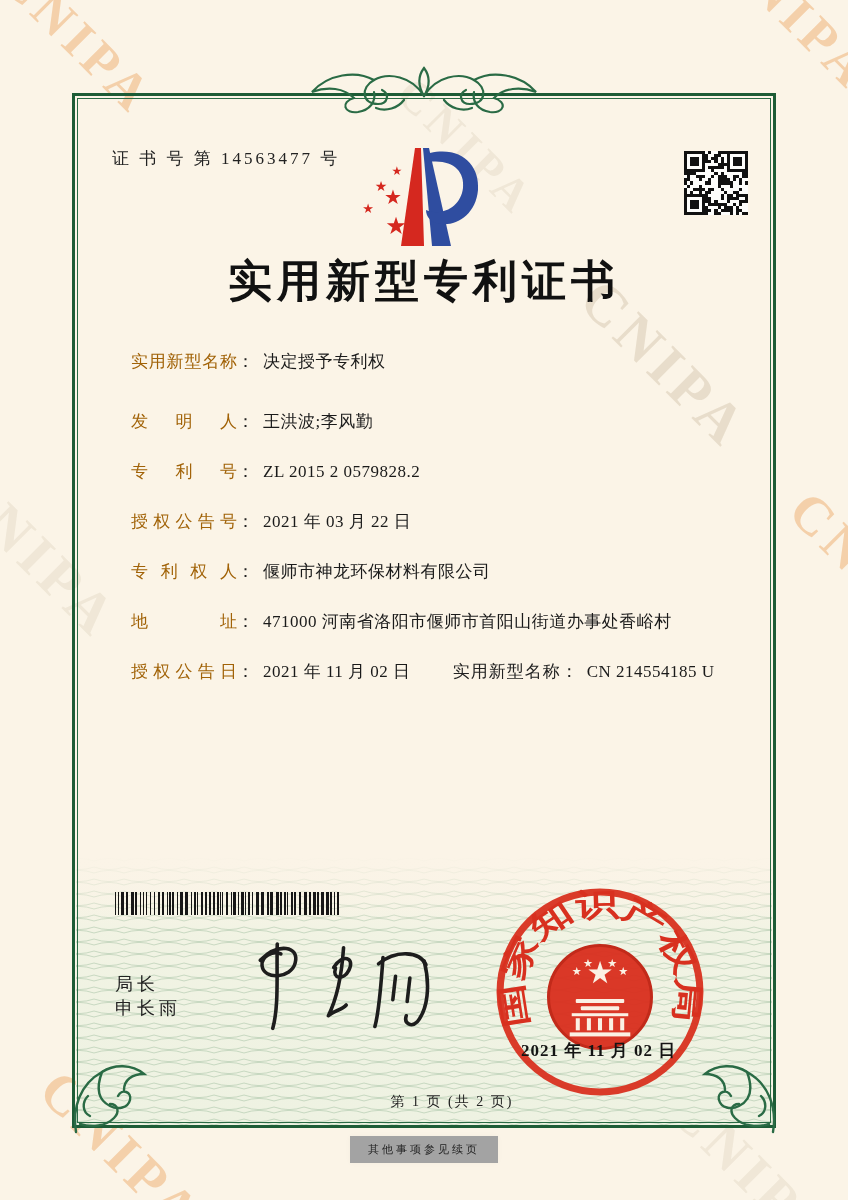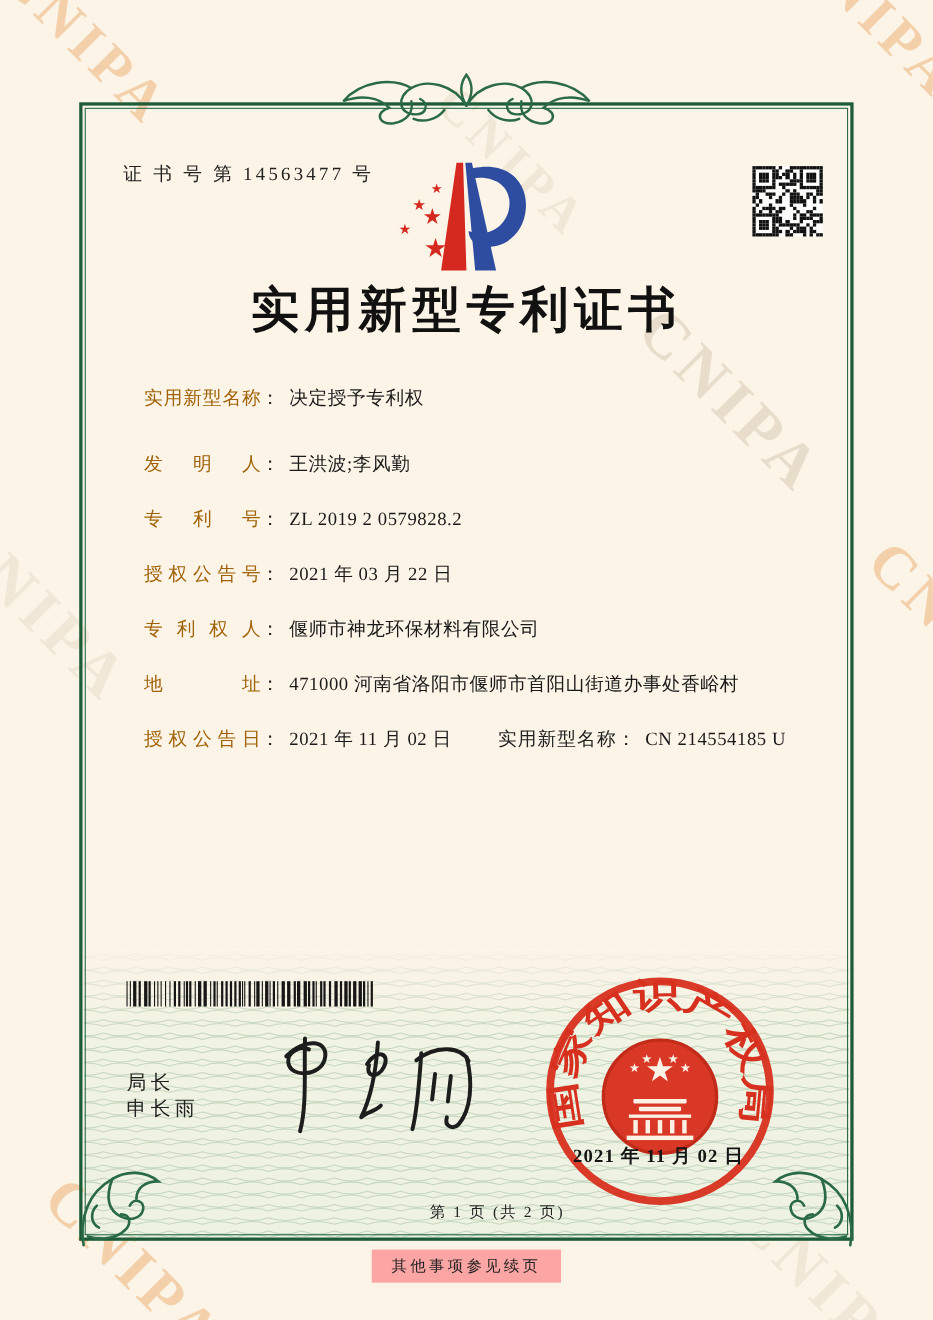--- a/index.html
+++ b/index.html
@@ -110,22 +110,22 @@
 
   .page-num{
     position:absolute;left:72px;width:760px;top:1093px;text-align:center;
     font-size:14px;letter-spacing:2px;color:#222;z-index:3;
   }
 
   .cont-note{
     position:absolute;left:0;right:0;top:1136px;text-align:center;z-index:3;
   }
   .cont-note span{
-    display:inline-block;background:#fca5a5;padding:6px 18px;
-    font-size:14px;letter-spacing:3px;color:#222;
+    display:inline-block;background:#a3a3a3;padding:6px 18px;
+    font-size:11px;letter-spacing:3px;color:#222;
     box-shadow:0 0 6px rgba(0,0,0,0.03);
   }
 </style>
 </head>
 <body>
 
 <div class="page">
 
   <span class="wm wm-orange" style="left:-18px;top:8px;font-size:52px;">CNIPA</span>
   <span class="wm wm-orange" style="left:700px;top:-16px;font-size:52px;">CNIPA</span>
@@ -693,21 +693,21 @@
     <div class="title">实用新型专利证书</div>
 
     <div class="fields">
       <div class="frow first">
         <span class="fl">实用新型名称</span><span class="fcolon">：</span><span class="fval">决定授予专利权</span>
       </div>
       <div class="frow">
         <span class="fl">发明人</span><span class="fcolon">：</span><span class="fval">王洪波;李风勤</span>
       </div>
       <div class="frow">
-        <span class="fl">专利号</span><span class="fcolon">：</span><span class="fval">ZL 2019 2 0579828.2</span>
+        <span class="fl">专利号</span><span class="fcolon">：</span><span class="fval">ZL 2015 2 0579828.2</span>
       </div>
       <div class="frow">
         <span class="fl">授权公告号</span><span class="fcolon">：</span><span class="fval">2021 年 03 月 22 日</span>
       </div>
       <div class="frow">
         <span class="fl">专利权人</span><span class="fcolon">：</span><span class="fval">偃师市神龙环保材料有限公司</span>
       </div>
       <div class="frow">
         <span class="fl">地址</span><span class="fcolon">：</span><span class="fval">471000 河南省洛阳市偃师市首阳山街道办事处香峪村</span>
       </div>

